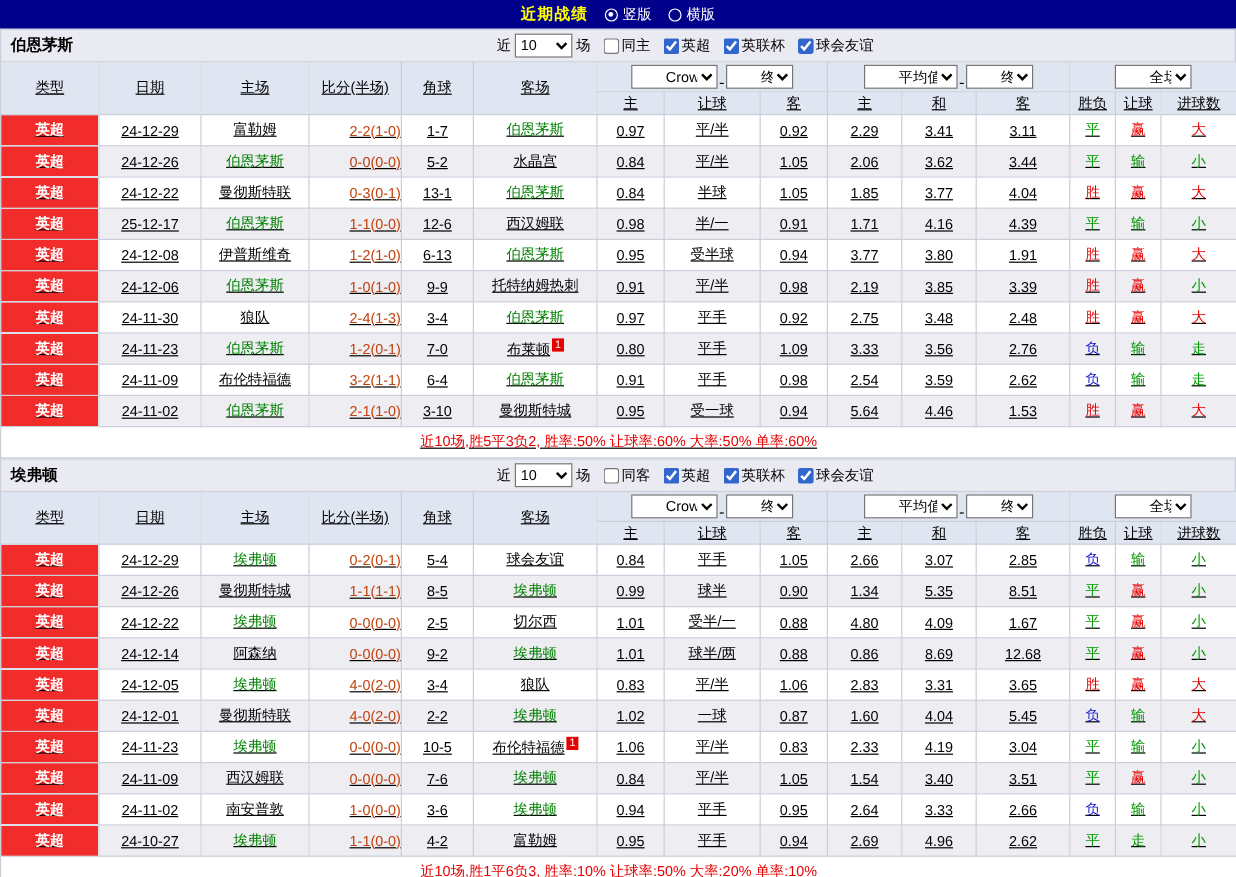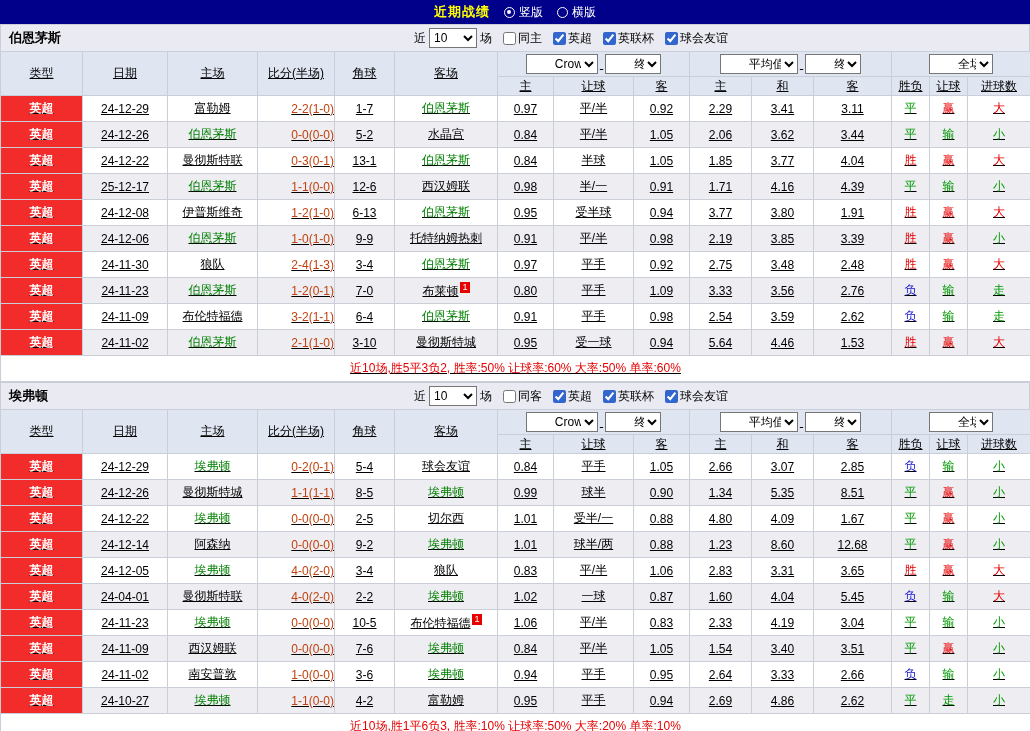--- a/index.html
+++ b/index.html
@@ -432,22 +432,22 @@
         <tr class="alt">
           <td class="type">英超</td>
           <td>24-12-14</td>
           <td>阿森纳</td>
           <td class="score">0-0(0-0)</td>
           <td>9-2</td>
           <td class="teamname">埃弗顿</td>
           <td>1.01</td>
           <td>球半/两</td>
           <td>0.88</td>
-          <td>1.23</td>
-          <td>8.60</td>
+          <td>0.86</td>
+          <td>8.69</td>
           <td>12.68</td>
           <td class="res" style="color: rgb(0, 153, 0);">平</td>
           <td class="res" style="color: rgb(230, 0, 0);">赢</td>
           <td class="res" style="color: rgb(0, 153, 0);">小</td>
         </tr>
         <tr>
           <td class="type">英超</td>
           <td>24-12-05</td>
           <td class="teamname">埃弗顿</td>
           <td class="score">4-0(2-0)</td>
@@ -458,21 +458,21 @@
           <td>1.06</td>
           <td>2.83</td>
           <td>3.31</td>
           <td>3.65</td>
           <td class="res" style="color: rgb(230, 0, 0);">胜</td>
           <td class="res" style="color: rgb(230, 0, 0);">赢</td>
           <td class="res" style="color: rgb(230, 0, 0);">大</td>
         </tr>
         <tr class="alt">
           <td class="type">英超</td>
-          <td>24-04-01</td>
+          <td>24-12-01</td>
           <td>曼彻斯特联</td>
           <td class="score">4-0(2-0)</td>
           <td>2-2</td>
           <td class="teamname">埃弗顿</td>
           <td>1.02</td>
           <td>一球</td>
           <td>0.87</td>
           <td>1.60</td>
           <td>4.04</td>
           <td>5.45</td>
@@ -535,21 +535,21 @@
           <td class="type">英超</td>
           <td>24-10-27</td>
           <td class="teamname">埃弗顿</td>
           <td class="score">1-1(0-0)</td>
           <td>4-2</td>
           <td>富勒姆</td>
           <td>0.95</td>
           <td>平手</td>
           <td>0.94</td>
           <td>2.69</td>
-          <td>4.86</td>
+          <td>4.96</td>
           <td>2.62</td>
           <td class="res" style="color: rgb(0, 153, 0);">平</td>
           <td class="res" style="color: rgb(0, 153, 0);">走</td>
           <td class="res" style="color: rgb(0, 153, 0);">小</td>
         </tr>
       </tbody>
     <tfoot>
       <tr>
           <td colspan="15" class="summary">近10场,胜1平6负3, 胜率:10% 让球率:50% 大率:20% 单率:10%</td>
         </tr>

